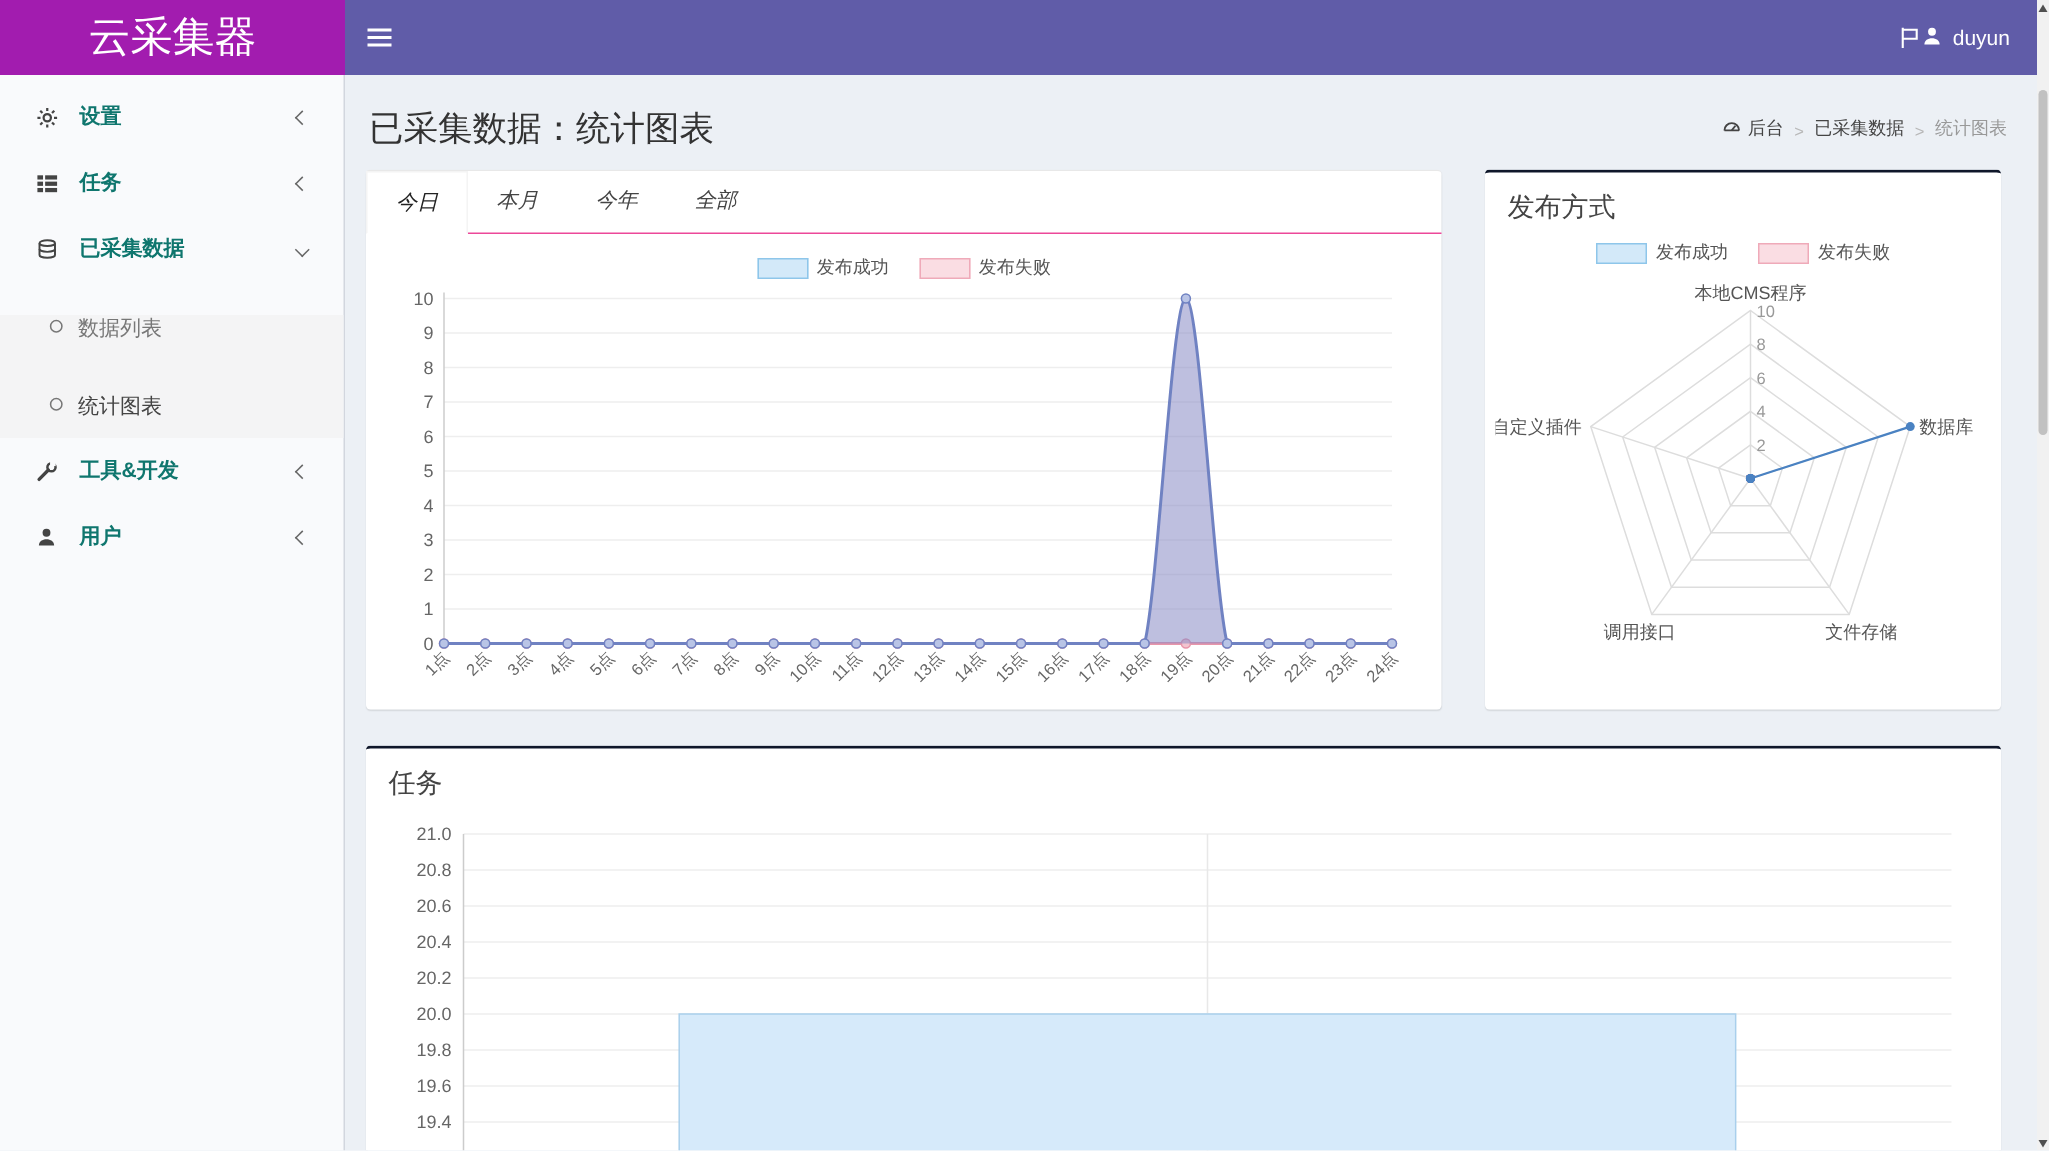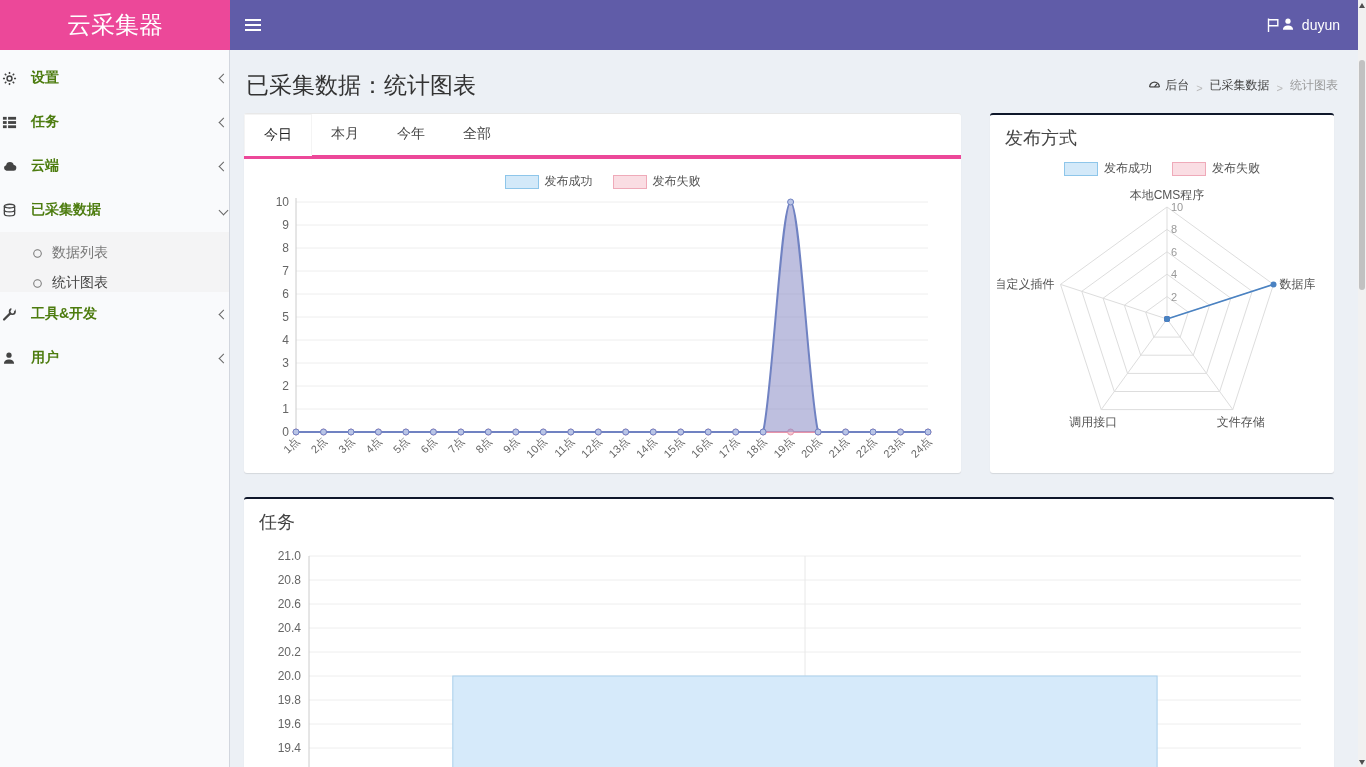--- a/index.html
+++ b/index.html
@@ -1,55 +1,55 @@
 <!DOCTYPE html>
 <html><head>
 <meta charset="utf-8">
 <style>
   * { box-sizing: border-box; margin: 0; padding: 0; }
   body { font-family: "Liberation Sans", "DejaVu Sans", sans-serif; background:#fff; }
   .app { position:relative; width:1366px; height:767px; overflow:hidden; background:#ecf0f5; }
 
   
   .navbar { position:absolute; top:0; left:0; width:100%; height:50px; background:#605ca8; display:flex; align-items:stretch; z-index:5; }
-  .brand { width:230px; background:#ec4899; color:#fff; font-size:24px; display:flex; align-items:center; justify-content:center; }
+  .brand { width:230px; background:#a21caf; color:#fff; font-size:28px; display:flex; align-items:center; justify-content:center; }
   .hamburger { width:46px; display:flex; flex-direction:column; align-items:center; justify-content:center; gap:3px; cursor:pointer; }
   .hamburger span { display:block; width:16px; height:2px; background:#fff; }
   .nav-right { margin-left:auto; display:flex; align-items:center; padding-right:26px; }
   .nav-flag { display:flex; align-items:center; cursor:pointer; }
   .nav-user { display:flex; align-items:center; gap:7px; color:#fff; font-size:14px; cursor:pointer; }
 
   
   .sidebar { position:absolute; top:50px; left:0; width:230px; height:717px; background:#f9fafc; border-right:1px solid #d2d6de; }
   .menu { list-style:none; padding-top:6px; }
-  .menu-item { height:44px; display:flex; align-items:center; padding:0 2px; color:#4d7c0f; font-size:14px; font-weight:600; cursor:pointer; }
+  .menu-item { height:44px; display:flex; align-items:center; padding:0 24px; color:#0f766e; font-size:14px; font-weight:600; cursor:pointer; }
   .mi-icon { width:20px; margin-right:9px; display:flex; align-items:center; }
   .mi-label { flex:1; }
   .chev { display:inline-block; width:7px; height:7px; }
   .chev-left  { border-left:1.5px solid #666; border-bottom:1.5px solid #666; transform:rotate(45deg); }
   .chev-down  { border-right:1.5px solid #666; border-bottom:1.5px solid #666; transform:rotate(45deg); }
   .submenu { list-style:none; background:#f4f4f5; }
-  .submenu-item { height:30px; display:flex; align-items:flex-end; padding-left:32px; color:#777; font-size:14px; cursor:pointer; gap:9px; }
+  .submenu-item { height:30px; display:flex; align-items:flex-start; padding-left:32px; color:#777; font-size:14px; cursor:pointer; gap:9px;margin-top:22px; }
   .submenu-item.active { color:#444; }
 
   
   .content { position:absolute; top:50px; left:231px; width:1127px; height:717px; padding:14px 16px 0 13px; overflow:hidden; }
   .content-header { display:flex; align-items:center; justify-content:space-between; padding:6px 4px 0 2px; }
   .page-title { font-size:23px; font-weight:500; color:#333; }
   .breadcrumb { display:flex; align-items:flex-end; gap:7px; font-size:12px; color:#444; }
   .breadcrumb a { color:#444; text-decoration:none; cursor:pointer; display:flex; align-items:center; gap:4px;}
   .bc-sep { color:#b8b8b8; font-size:11px; }
   .bc-current { color:#999; }
 
   .row1 { display:flex; gap:29px; margin-top:12px; align-items:flex-start; }
   .card { background:#fff; border-radius:3px; box-shadow:0 1px 1px rgba(0,0,0,0.1); }
   .card-blue-top { border-top:2px solid #0f172a; }
 
   .tabs-card { width:717px; height:360px; border-top:1px solid #e8e8e8; }
-  .tabs { display:flex; border-bottom:4px solid #ec4899; }
+  .tabs { display:flex; border-bottom:1px solid #ec4899;font-style:italic; }
   .tab { padding:11px 19px; font-size:14px; color:#444; cursor:pointer; }
   .tab.active { background:#fff; border:1px solid #f4f4f4; border-bottom:1px solid #fff; margin-bottom:-1px; color:#222; }
 
   .legend { display:flex; justify-content:center; align-items:center; gap:20px; font-size:12px; color:#555; }
   .legend-item { display:flex; align-items:center; gap:6px; cursor:pointer; }
   .legend-box { display:inline-block; width:34px; height:14px; }
 
   .hourly-legend { margin-top:14px; }
   .hourly-chart { padding:4px 14px 0 14px; }
 
@@ -136,29 +136,20 @@
                 <rect x="1" y="2" width="4" height="3"></rect>
                 <rect x="6.5" y="2" width="8.5" height="3"></rect>
                 <rect x="1" y="6.5" width="4" height="3"></rect>
                 <rect x="6.5" y="6.5" width="8.5" height="3"></rect>
                 <rect x="1" y="11" width="4" height="3"></rect>
                 <rect x="6.5" y="11" width="8.5" height="3"></rect>
               </g>
             </svg>
         </span>
         <span class="mi-label">任务</span>
-        <span class="chev chev-left"></span>
-      </li>
-      <li class="menu-item">
-        <span class="mi-icon">
-          <svg width="16" height="15" viewBox="0 0 16 16">
-              <path d="M4.3 12.5a3 3 0 0 1-.4-5.9A4.1 4.1 0 0 1 12 6.5a3 3 0 0 1-.5 6z" fill="#444"></path>
-            </svg>
-        </span>
-        <span class="mi-label">云端</span>
         <span class="chev chev-left"></span>
       </li>
       <li class="menu-item">
         <span class="mi-icon">
           <svg width="15" height="15" viewBox="0 0 16 16">
               <g fill="none" stroke="#444" stroke-width="1.4">
                 <ellipse cx="8" cy="3.3" rx="5.5" ry="2"></ellipse>
                 <path d="M2.5 3.3v4.2c0 1.1 2.5 2 5.5 2s5.5-.9 5.5-2V3.3"></path>
                 <path d="M2.5 7.5v4.2c0 1.1 2.5 2 5.5 2s5.5-.9 5.5-2V7.5"></path>
               </g>

